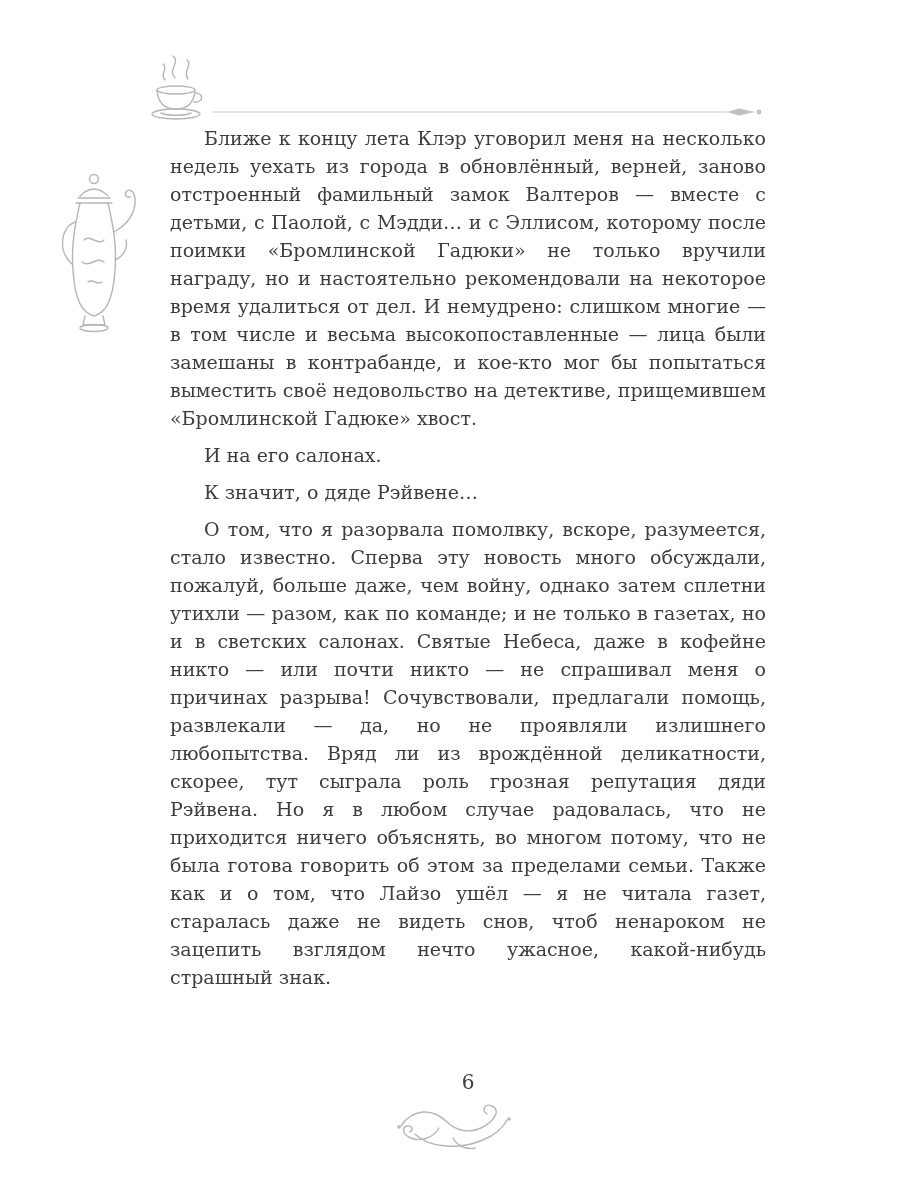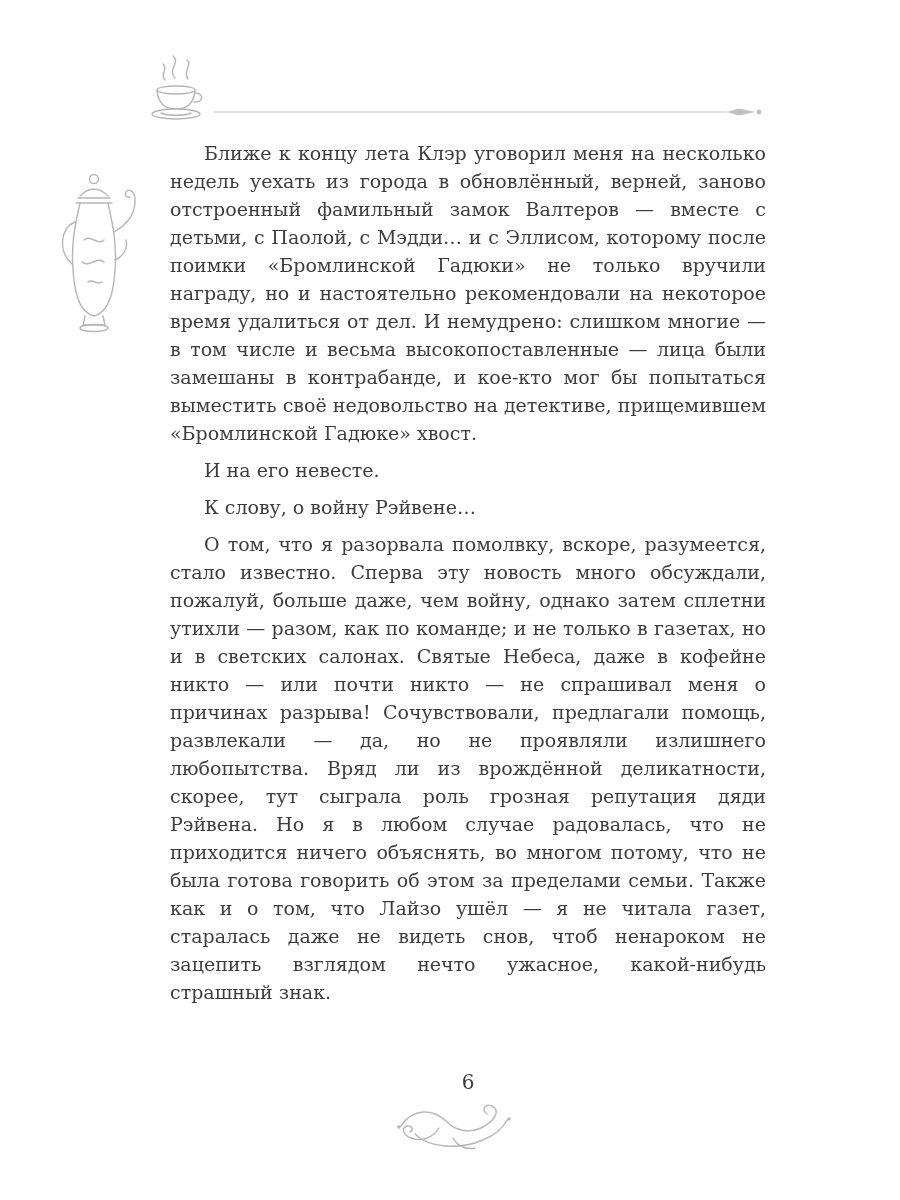--- a/index.html
+++ b/index.html
@@ -29,21 +29,21 @@
     left: 213px;
     top: 103px;
     width: 552px;
     height: 18px;
   }
   .divider-wrap line { stroke: #c6c6c6; stroke-width: 1.2; }
   .divider-wrap .leaf { fill: #c0c0c0; stroke: none; }
   .text-block {
     position: absolute;
     left: 170px;
-    top: 139px;
+    top: 124px;
     width: 596px;
     font-size: 19px;
     line-height: 28px;
     text-align: justify;
   }
   .text-block p {
     margin: 0 0 9px 0;
     text-indent: 34px;
   }
   .page-number {
@@ -102,22 +102,22 @@
       <path d="M33 146 L31 155 L53 155 L51 146"></path>
       <ellipse cx="42" cy="158" rx="14" ry="3.5"></ellipse>
       <path d="M32 70 C 38 64, 46 76, 52 70"></path>
       <path d="M30 92 C 37 98, 45 86, 52 92"></path>
       <path d="M36 112 C 41 108, 45 116, 50 112"></path>
     </svg>
   </div>
 
   <main class="text-block">
     <p>Ближе к концу лета Клэр уговорил меня на несколько недель уехать из города в обновлённый, верней, заново отстроенный фамильный замок Валтеров — вместе с детьми, с Паолой, с Мэдди… и с Эллисом, которому после поимки «Бромлинской Гадюки» не только вручили награду, но и настоятельно рекомендовали на некоторое время удалиться от дел. И немудрено: слишком многие — в том числе и весьма высокопоставленные — лица были замешаны в контрабанде, и кое-кто мог бы попытаться выместить своё недовольство на детективе, прищемившем «Бромлинской Гадюке» хвост.</p>
-    <p>И на его невесте.</p>
-    <p>К слову, о войну Рэйвене…</p>
+    <p>И на его салонах.</p>
+    <p>К значит, о дяде Рэйвене…</p>
     <p>О том, что я разорвала помолвку, вскоре, разумеется, стало известно. Сперва эту новость много обсуждали, пожалуй, больше даже, чем войну, однако затем сплетни утихли — разом, как по команде; и не только в газетах, но и в светских салонах. Святые Небеса, даже в кофейне никто — или почти никто — не спрашивал меня о причинах разрыва! Сочувствовали, предлагали помощь, развлекали — да, но не проявляли излишнего любопытства. Вряд ли из врождённой деликатности, скорее, тут сыграла роль грозная репутация дяди Рэйвена. Но я в любом случае радовалась, что не приходится ничего объяснять, во многом потому, что не была готова говорить об этом за пределами семьи. Также как и о том, что Лайзо ушёл — я не читала газет, старалась даже не видеть снов, чтоб ненароком не зацепить взглядом нечто ужасное, какой-нибудь страшный знак.</p>
   </main>
 
   <div class="page-number">6</div>
 
   <div class="deco footer-flourish">
     <svg viewBox="0 0 120 62" width="120" height="62" aria-hidden="true">
       <path d="M6 28 C 18 10, 38 10, 52 24 C 60 32, 74 36, 86 30 C 100 23, 106 12, 97 8 C 90 5, 86 12, 92 16"></path>
       <path d="M20 36 C 34 50, 64 52, 88 42 C 100 37, 108 30, 112 22"></path>
       <path d="M44 30 C 38 40, 26 44, 16 40 C 8 37, 6 30, 12 28 C 17 27, 19 32, 15 34"></path>

